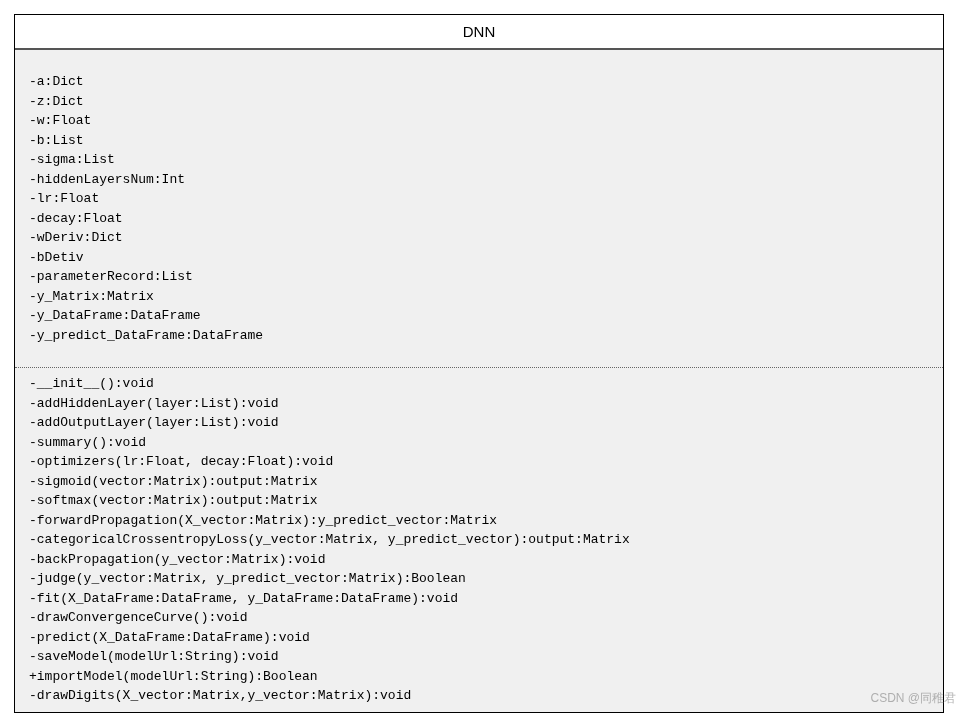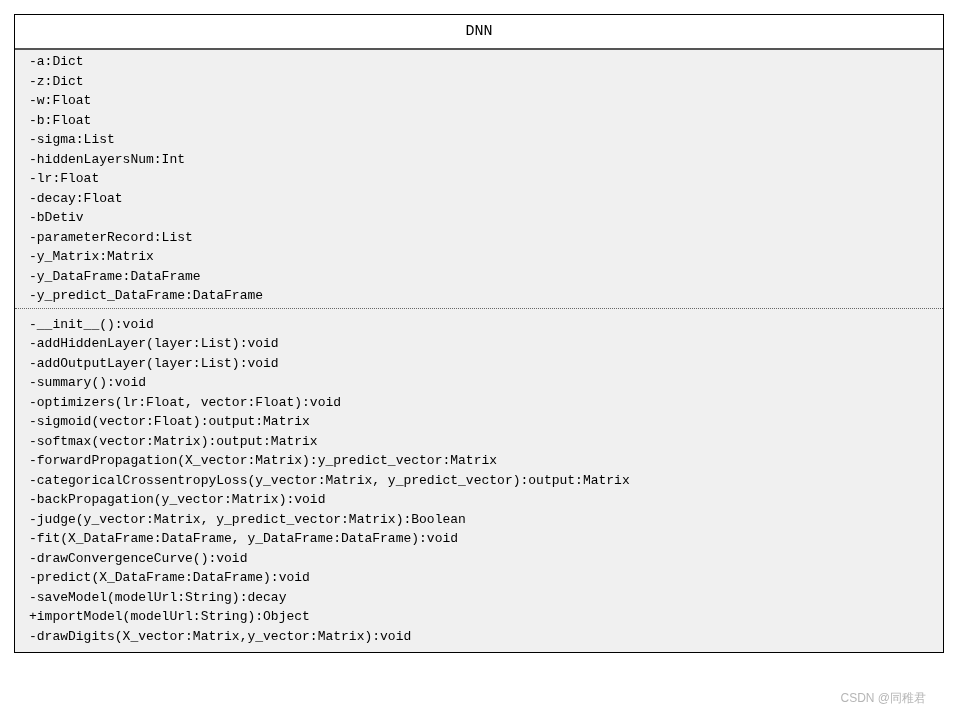--- a/index.html
+++ b/index.html
@@ -17,83 +17,84 @@
     .uml-class {
       border: 1px solid #000;
       background: #f0f0f0;
       width: 100%;
     }
     .class-name-section {
       background: #ffffff;
       text-align: center;
       padding: 8px 0;
       border-bottom: 2px solid #555;
-      font-family: Liberation Mono, monospace;
+      font-family: Liberation Sans, sans-serif;
       font-size: 15px;
     }
     .attributes-section {
-      padding: 2px 14px;
+      padding: 22px 14px;
       border-bottom: 1px dotted #666;
       line-height: 1.5;
       font-family: "Courier New", monospace;
     }
     .methods-section {
       padding: 6px 14px;
       line-height: 1.5;
       font-family: "Courier New", monospace;
     }
     .member {
       white-space: nowrap;
       color: #000;
     }
     .watermark {
       position: fixed;
-      right: 32px;
+      right: 2px;
       bottom: 6px;
       color: rgba(120,120,120,0.55);
       font-family: Arial, sans-serif;
       font-size: 12px;
     }
   </style>
 </head>
 <body>
 
 <div class="uml-class">
   <div class="class-name-section">
     <span>DNN</span>
   </div>
   <div class="attributes-section" id="attributes-container">
       <div class="member">-a:Dict</div>
       <div class="member">-z:Dict</div>
       <div class="member">-w:Float</div>
-      <div class="member">-b:Float</div>
+      <div class="member">-b:List</div>
       <div class="member">-sigma:List</div>
       <div class="member">-hiddenLayersNum:Int</div>
       <div class="member">-lr:Float</div>
       <div class="member">-decay:Float</div>
+      <div class="member">-wDeriv:Dict</div>
       <div class="member">-bDetiv</div>
       <div class="member">-parameterRecord:List</div>
       <div class="member">-y_Matrix:Matrix</div>
       <div class="member">-y_DataFrame:DataFrame</div>
       <div class="member">-y_predict_DataFrame:DataFrame</div>
     </div>
   <div class="methods-section" id="methods-container">
       <div class="member">-__init__():void</div>
       <div class="member">-addHiddenLayer(layer:List):void</div>
       <div class="member">-addOutputLayer(layer:List):void</div>
       <div class="member">-summary():void</div>
-      <div class="member">-optimizers(lr:Float, vector:Float):void</div>
-      <div class="member">-sigmoid(vector:Float):output:Matrix</div>
+      <div class="member">-optimizers(lr:Float, decay:Float):void</div>
+      <div class="member">-sigmoid(vector:Matrix):output:Matrix</div>
       <div class="member">-softmax(vector:Matrix):output:Matrix</div>
       <div class="member">-forwardPropagation(X_vector:Matrix):y_predict_vector:Matrix</div>
       <div class="member">-categoricalCrossentropyLoss(y_vector:Matrix, y_predict_vector):output:Matrix</div>
       <div class="member">-backPropagation(y_vector:Matrix):void</div>
       <div class="member">-judge(y_vector:Matrix, y_predict_vector:Matrix):Boolean</div>
       <div class="member">-fit(X_DataFrame:DataFrame, y_DataFrame:DataFrame):void</div>
       <div class="member">-drawConvergenceCurve():void</div>
       <div class="member">-predict(X_DataFrame:DataFrame):void</div>
-      <div class="member">-saveModel(modelUrl:String):decay</div>
-      <div class="member">+importModel(modelUrl:String):Object</div>
+      <div class="member">-saveModel(modelUrl:String):void</div>
+      <div class="member">+importModel(modelUrl:String):Boolean</div>
       <div class="member">-drawDigits(X_vector:Matrix,y_vector:Matrix):void</div>
     </div>
 </div>
 
 <div class="watermark">CSDN @同稚君</div>
 
 </body></html>

